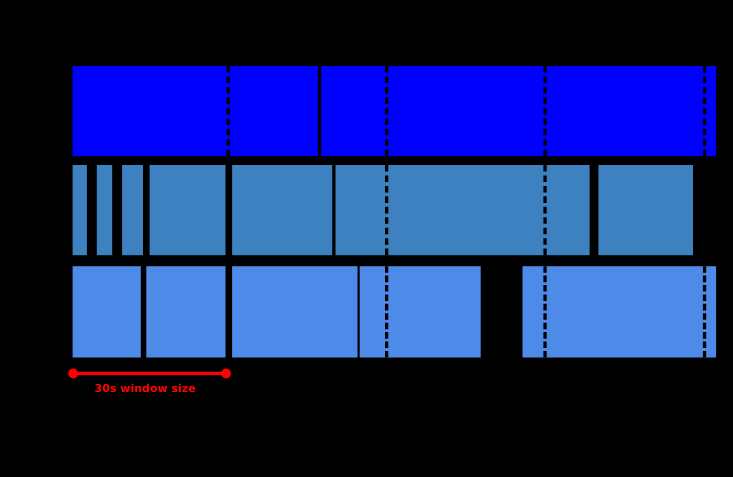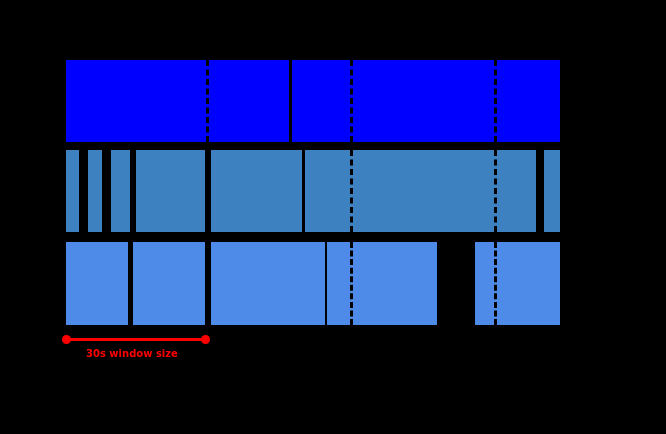--- a/index.html
+++ b/index.html
@@ -3,21 +3,21 @@
 <meta charset="utf-8">
 <title>Timeline Window Chart</title>
 <style>
   html, body {
     margin: 0;
     padding: 0;
     background: #000000;
   }
   #canvas {
     position: relative;
-    width: 560px;
+    width: 666px;
     height: 434px;
     background: #000000;
     overflow: hidden;
     font-family: "DejaVu Sans", "Liberation Sans", sans-serif;
   }
   .plot-area {
     position: absolute;
     left: 0;
     top: 0;
     width: 666px;

